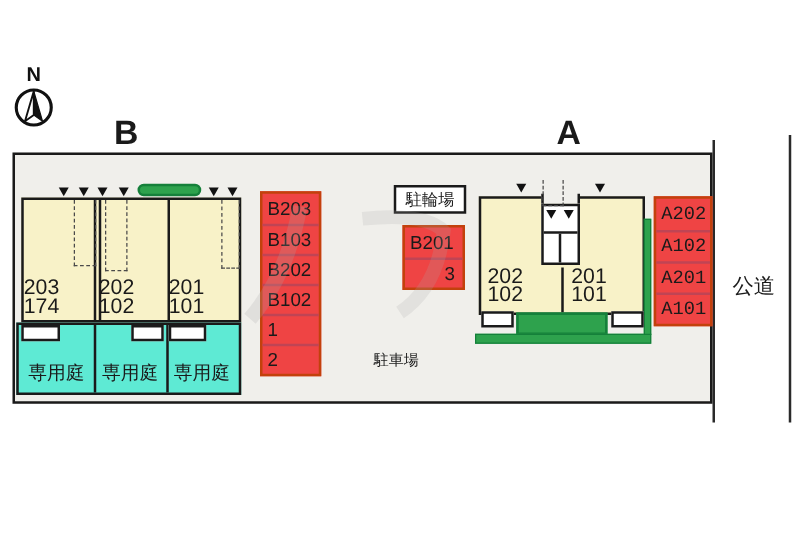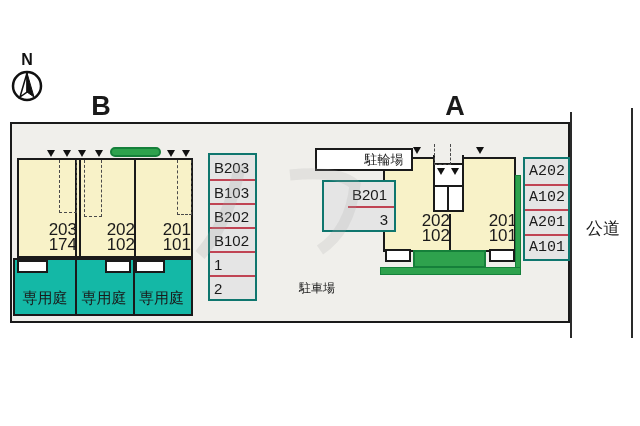--- a/index.html
+++ b/index.html
@@ -10,46 +10,46 @@
   .site{left:10px;top:122px;width:556px;height:197px;border:2px solid #1a1a1a;background:#f0efeb;}
   .roadline{width:0;border-left:2px solid #2a2a2a;}
   .road-label{left:580px;top:217px;width:46px;text-align:center;font-size:17px;}
   
   .bldg-label{font-size:27px;font-weight:bold;width:30px;text-align:center;}
   
   .bldg{background:#f8f2c8;border:2px solid #1a1a1a;box-sizing:content-box;}
   .bldg-b{left:17px;top:158px;width:172px;height:96px;}
   .bldg-a{left:383px;top:157px;width:129px;height:91px;}
   .divider-v{position:absolute;top:0;bottom:0;width:2px;background:#1a1a1a;}
-  .unit-label{position:absolute;text-align:right;font-size:17px;line-height:15px;}
+  .unit-label{position:absolute;text-align:left;font-size:17px;line-height:15px;}
   .dashed-box{position:absolute;border:1.5px dashed #4a4a4a;border-top:none;}
   .tri{position:absolute;width:0;height:0;border-left:4px solid transparent;
        border-right:4px solid transparent;border-top:7px solid #111;}
   
   .green{background:#2ea24d;border:2px solid #15803a;box-sizing:border-box;z-index:4;}
   
   .porch{background:#ffffff;border:2px solid #1a1a1a;box-sizing:border-box;z-index:5;}
   
-  .garden{left:13px;top:258px;width:176px;height:54px;border:2px solid #1a1a1a;background:#14b8a6;}
+  .garden{left:13px;top:258px;width:176px;height:54px;border:2px solid #1a1a1a;background:#5eead4;}
   .garden .cell-label{position:absolute;top:29px;font-size:15px;text-align:center;}
   
-  .stalls{border:2px solid #0f766e;background:#e5e5e5;z-index:3;}
+  .stalls{border:2px solid #c2410c;background:#ef4444;z-index:3;}
   .stall{box-sizing:border-box;display:flex;align-items:center;font-size:15px;
          padding-left:4px;border-top:2px solid #c04454;}
   .stall:first-child{border-top:none;}
   .stall.num-right{justify-content:flex-end;padding-right:6px;}
   .col-b{left:208px;top:153px;width:45px;}
   .col-b .stall{height:24px;}
-  .col-mid{left:322px;top:180px;width:46px;padding-left:24px;}
+  .col-mid{left:322px;top:180px;width:46px;}
   .col-mid .stall{height:24px;}
   .col-a{left:523px;top:157px;width:43px;}
   .col-a .stall{height:25px;font-family:Liberation Mono, monospace;}
   
   .bicycle{left:315px;top:148px;width:54px;height:19px;border:2px solid #1a1a1a;background:#fff;
-           display:flex;align-items:center;justify-content:center;font-size:13px;z-index:3;padding-left:40px;}
+           display:flex;align-items:center;justify-content:center;font-size:13px;z-index:3;}
   .lot-label{left:299px;top:280px;width:62px;font-size:12px;}
   
   .notch-cover{left:433px;top:155px;width:31px;height:8px;background:#f0efeb;
                border-left:2px solid #1a1a1a;border-right:2px solid #1a1a1a;box-sizing:border-box;z-index:3;}
   .stairbox{left:433px;top:163px;width:27px;height:45px;border:2px solid #1a1a1a;background:#fff;z-index:3;}
   .stairbox .h-div{position:absolute;left:0;right:0;top:20px;height:2px;background:#1a1a1a;}
   .stairbox .v-div{position:absolute;left:12px;top:22px;bottom:0;width:2px;background:#1a1a1a;}
   .watermark{z-index:9;pointer-events:none;}
 </style>
 </head>

